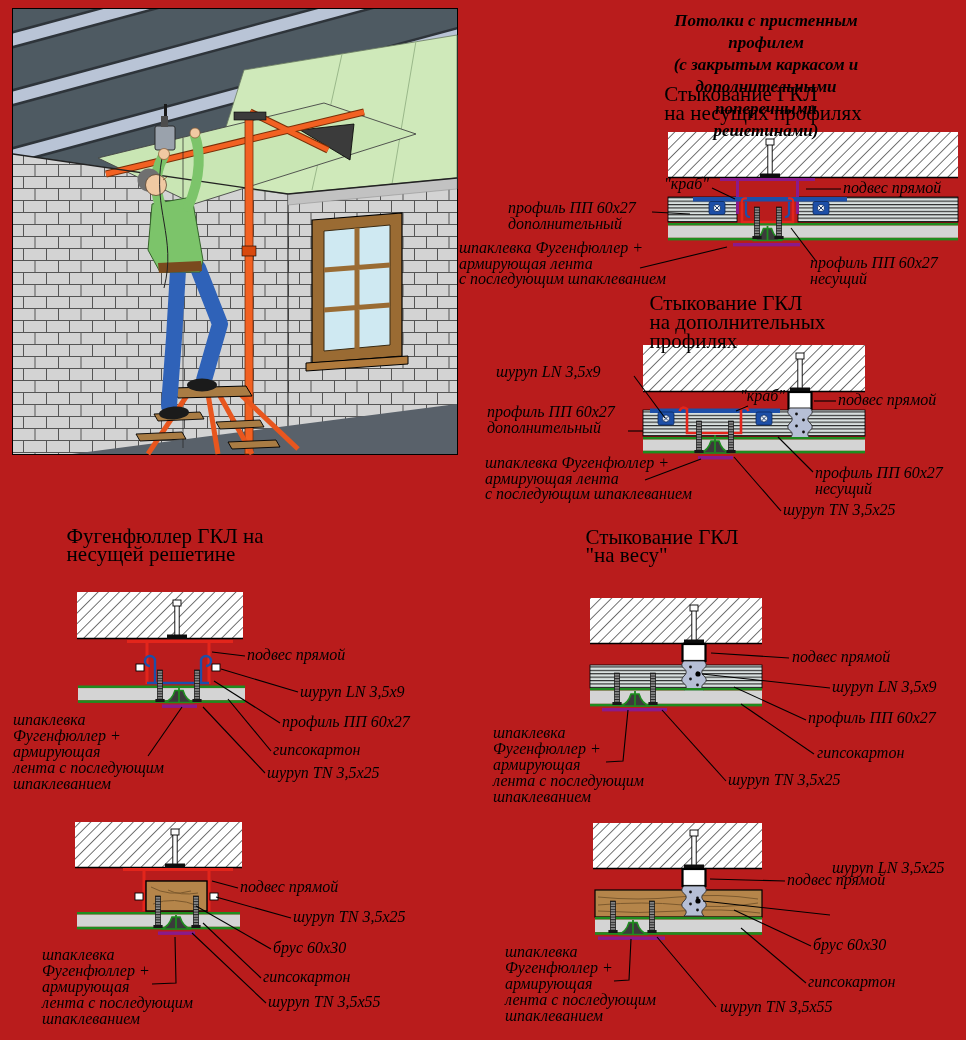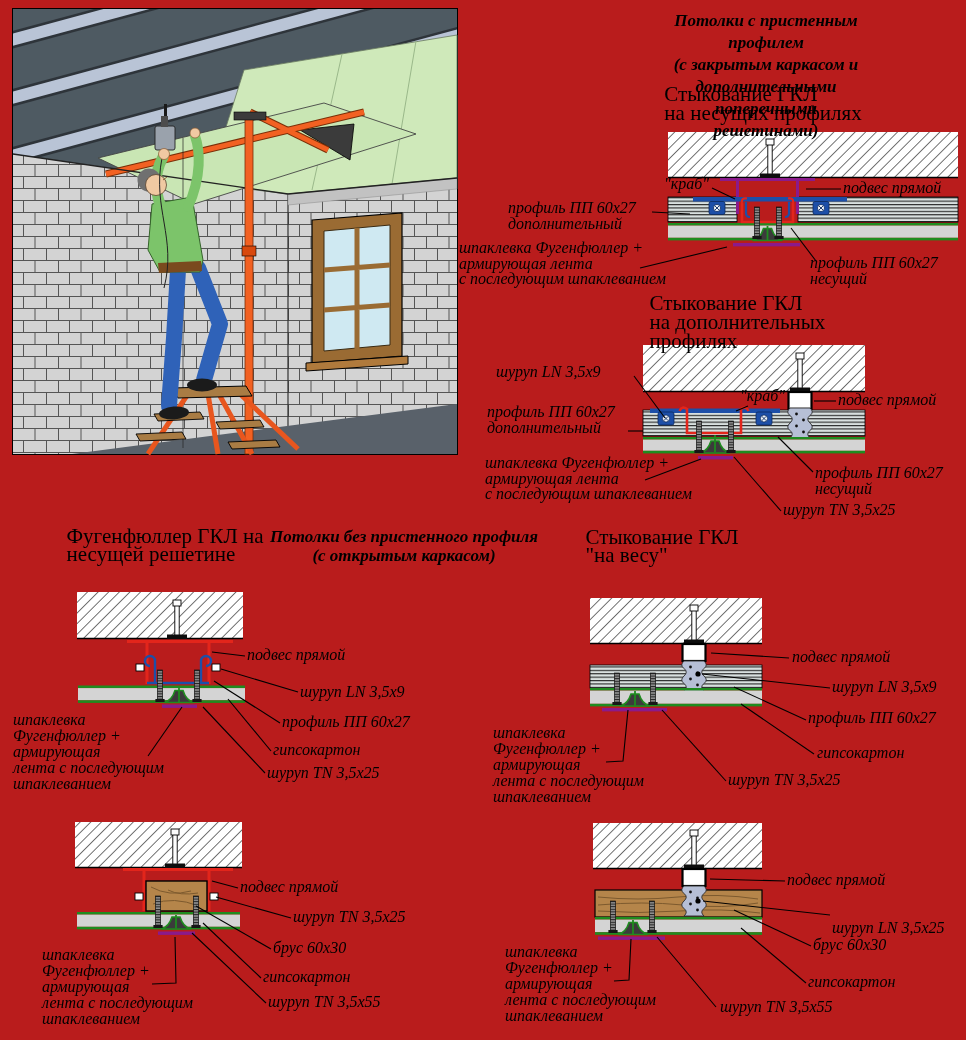--- a/index.html
+++ b/index.html
@@ -369,22 +369,20 @@
 дополнительный</div>
   <div class="lbl" style="left:485px;top:455px">шпаклевка Фугенфюллер +
 армирующая лента
 с последующим шпаклеванием</div>
   <div class="lbl" style="left:815px;top:465px">профиль ПП 60х27
 несущий</div>
   <div class="lbl" style="left:783px;top:502px">шуруп TN 3,5х25</div>
 
   <div class="sub hd" style="left:165px;top:527px">Фугенфюллер ГКЛ на
 несущей решетине</div>
-  <div class="ttl" style="left:404px;top:527px;line-height:19px">Потолки без пристенного профиля
-(с открытым каркасом)</div>
   <div class="sub hd" style="left:662px;top:528px">Стыкование ГКЛ
 "на весу"</div>
 
   <div class="lbl" style="left:247px;top:647px">подвес прямой</div>
   <div class="lbl" style="left:300px;top:684px">шуруп  LN 3,5х9</div>
   <div class="lbl" style="left:282px;top:714px">профиль ПП 60х27</div>
   <div class="lbl" style="left:273px;top:742px">гипсокартон</div>
   <div class="lbl" style="left:267px;top:765px">шуруп TN 3,5х25</div>
   <div class="lbl" style="left:13px;top:712px;line-height:16px">шпаклевка
 Фугенфюллер +
@@ -408,21 +406,21 @@
   <div class="lbl" style="left:808px;top:710px">профиль ПП 60х27</div>
   <div class="lbl" style="left:817px;top:745px">гипсокартон</div>
   <div class="lbl" style="left:728px;top:772px">шуруп TN 3,5х25</div>
   <div class="lbl" style="left:493px;top:725px;line-height:16px">шпаклевка
 Фугенфюллер +
 армирующая
 лента с последующим
 шпаклеванием</div>
 
   <div class="lbl" style="left:787px;top:872px">подвес прямой</div>
-  <div class="lbl" style="left:832px;top:920px">шуруп LN 3,5х25</div>
+  <div class="lbl" style="left:832px;top:860px">шуруп LN 3,5х25</div>
   <div class="lbl" style="left:813px;top:937px">брус 60х30</div>
   <div class="lbl" style="left:808px;top:974px">гипсокартон</div>
   <div class="lbl" style="left:720px;top:999px">шуруп TN 3,5х55</div>
   <div class="lbl" style="left:505px;top:944px;line-height:16px">шпаклевка
 Фугенфюллер +
 армирующая
 лента с последующим
 шпаклеванием</div>
 
 </div>

